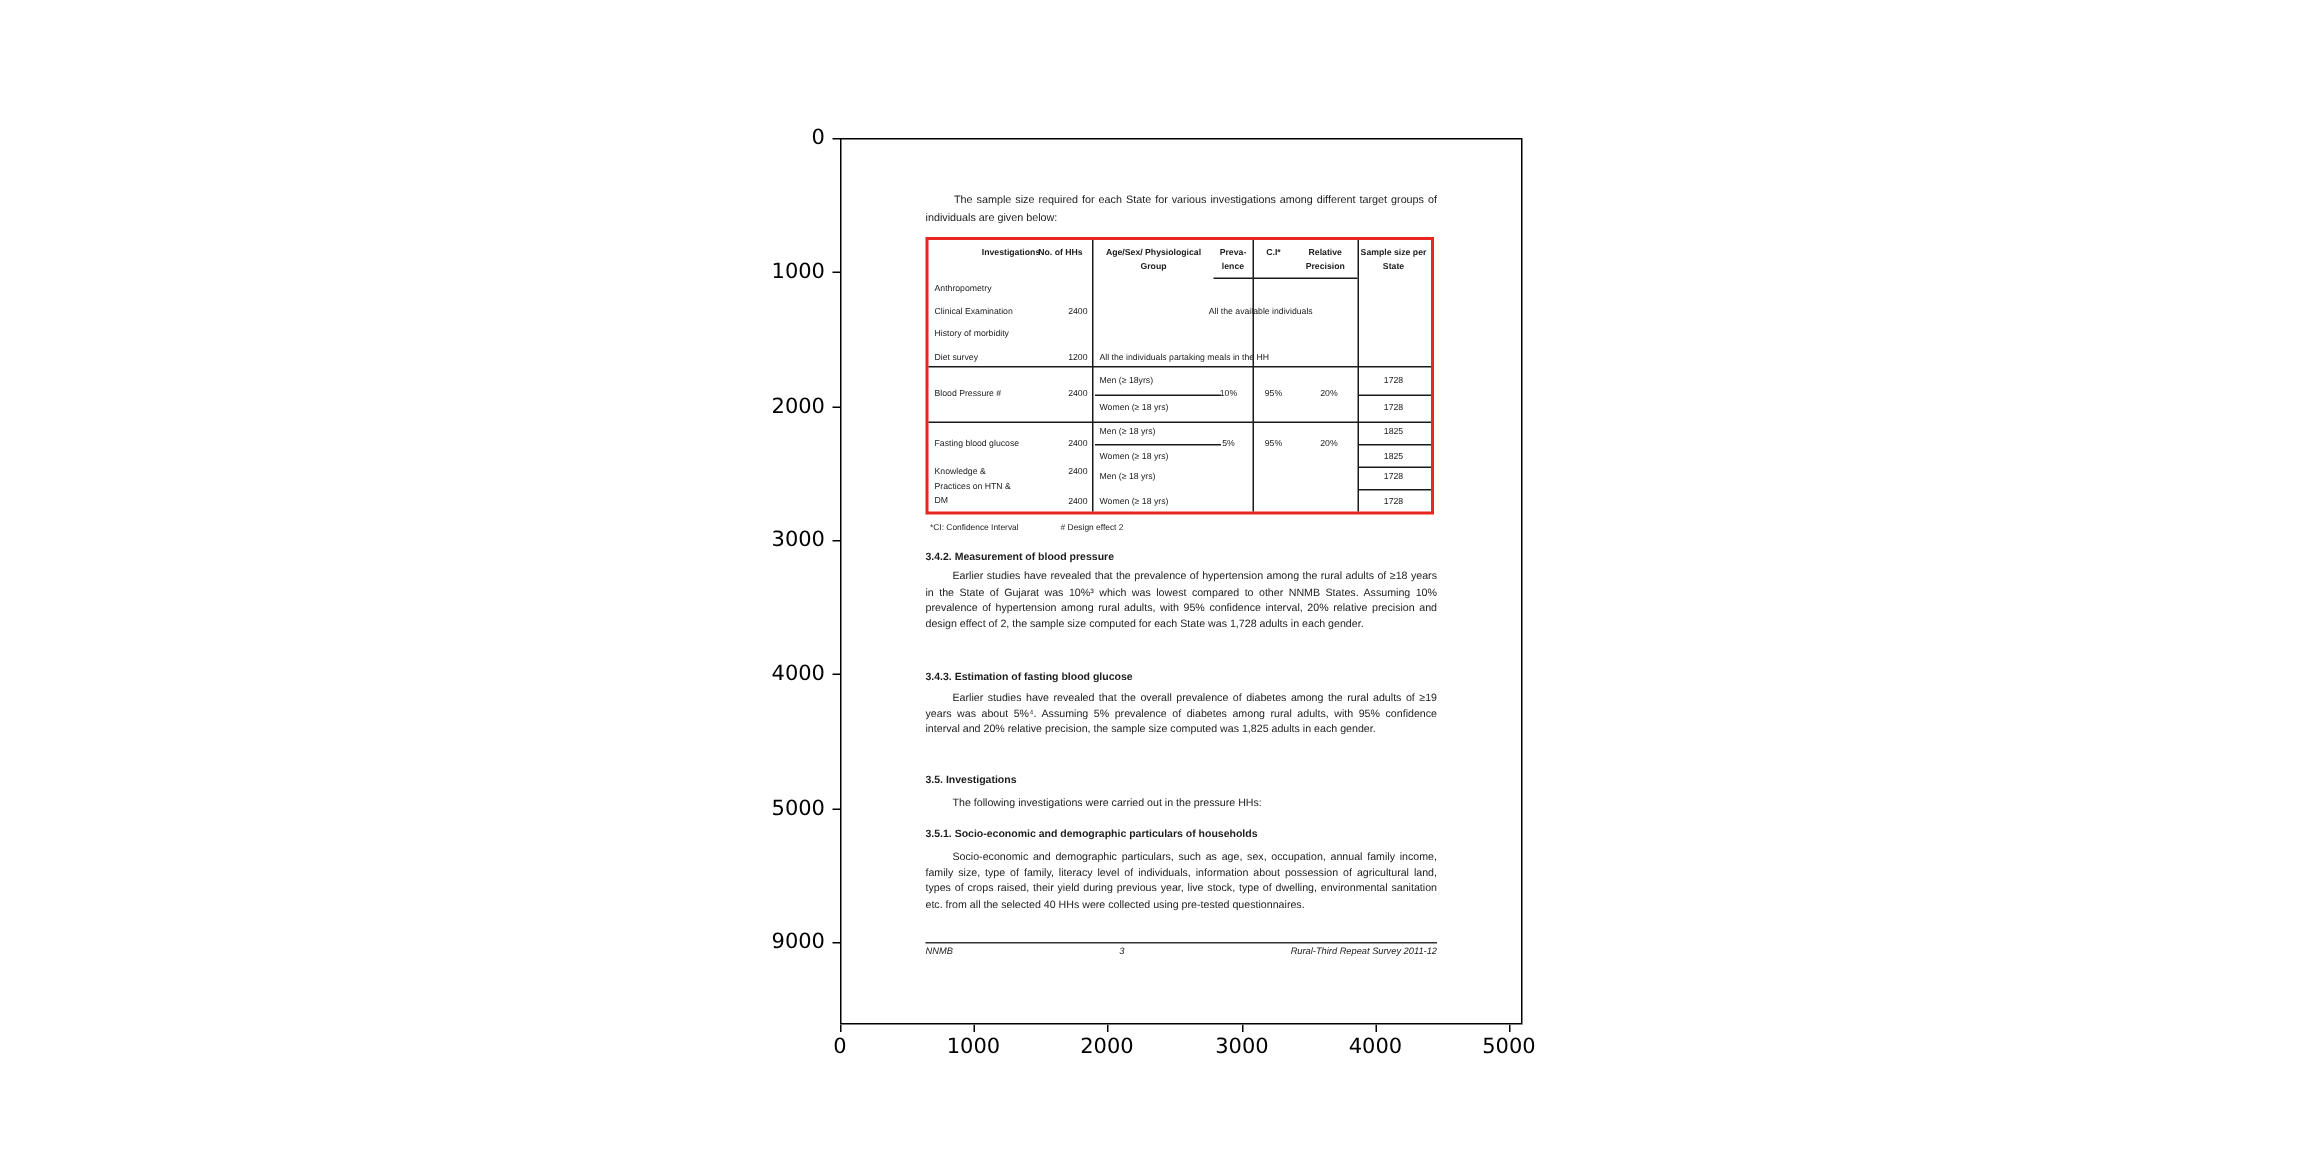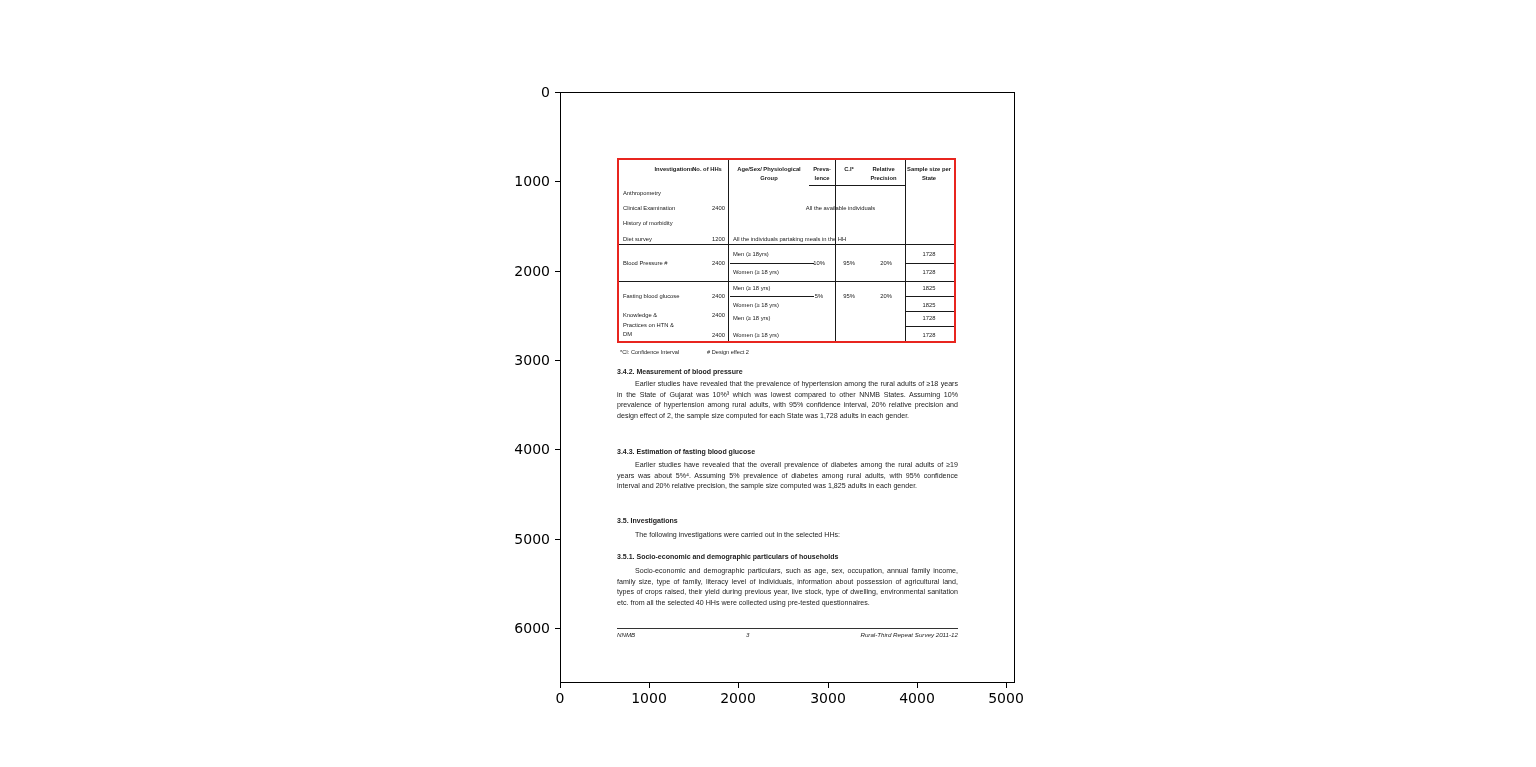--- a/index.html
+++ b/index.html
@@ -50,39 +50,40 @@
   <div class="ytick-line" style="top:360px"></div>
   <div class="ytick-line" style="top:449px"></div>
   <div class="ytick-line" style="top:539px"></div>
   <div class="ytick-line" style="top:628px"></div>
   <div class="ytick-label" style="top:83px">0</div>
   <div class="ytick-label" style="top:172px">1000</div>
   <div class="ytick-label" style="top:262px">2000</div>
   <div class="ytick-label" style="top:351px">3000</div>
   <div class="ytick-label" style="top:440px">4000</div>
   <div class="ytick-label" style="top:530px">5000</div>
-  <div class="ytick-label" style="top:619px">6000</div>
+  <div class="ytick-label" style="top:619px">9000</div>
 
   <div class="xtick-line" style="left:560px"></div>
   <div class="xtick-line" style="left:649px"></div>
   <div class="xtick-line" style="left:738px"></div>
   <div class="xtick-line" style="left:828px"></div>
   <div class="xtick-line" style="left:917px"></div>
   <div class="xtick-line" style="left:1006px"></div>
   <div class="xtick-label" style="left:530px">0</div>
   <div class="xtick-label" style="left:619px">1000</div>
   <div class="xtick-label" style="left:708px">2000</div>
   <div class="xtick-label" style="left:798px">3000</div>
   <div class="xtick-label" style="left:887px">4000</div>
   <div class="xtick-label" style="left:976px">5000</div>
 
   <div class="axes-frame"></div>
 
   <div class="doc">
 
+    <div class="intro">The sample size required for each State for various investigations among different target groups of individuals are given below:</div>
 
     <div class="nnmb-table">
 
       <div class="vline" style="left:109px"></div>
       <div class="vline" style="left:216px"></div>
       <div class="vline" style="left:286px"></div>
       <div class="hline" style="top:84px;left:0;right:0"></div>
       <div class="hline" style="top:121px;left:0;right:0"></div>
       <div class="hline" style="top:25px;left:190px;width:96px"></div>
       <div class="hline" style="top:103px;left:111px;width:84px"></div>
@@ -143,21 +144,21 @@
       <span># Design effect 2</span>
     </div>
 
     <div class="sec-heading" style="top:276px">3.4.2. Measurement of blood pressure</div>
     <div class="sec-body" style="top:287px">Earlier studies have revealed that the prevalence of hypertension among the rural adults of ≥18 years in the State of Gujarat was 10%³ which was lowest compared to other NNMB States. Assuming 10% prevalence of hypertension among rural adults, with 95% confidence interval, 20% relative precision and design effect of 2, the sample size computed for each State was 1,728 adults in each gender.</div>
 
     <div class="sec-heading" style="top:356px">3.4.3. Estimation of fasting blood glucose</div>
     <div class="sec-body" style="top:368px">Earlier studies have revealed that the overall prevalence of diabetes among the rural adults of ≥19 years was about 5%⁴. Assuming 5% prevalence of diabetes among rural adults, with 95% confidence interval and 20% relative precision, the sample size computed was 1,825 adults in each gender.</div>
 
     <div class="sec-heading" style="top:425px">3.5. Investigations</div>
-    <div class="sec-body" style="top:438px">The following investigations were carried out in the selected HHs:</div>
+    <div class="sec-body" style="top:438px">The following investigations were carried out in the pressure HHs:</div>
 
     <div class="sec-heading" style="top:461px">3.5.1. Socio-economic and demographic particulars of households</div>
     <div class="sec-body" style="top:474px">Socio-economic and demographic particulars, such as age, sex, occupation, annual family income, family size, type of family, literacy level of individuals, information about possession of agricultural land, types of crops raised, their yield during previous year, live stock, type of dwelling, environmental sanitation etc. from all the selected 40 HHs were collected using pre-tested questionnaires.</div>
 
     <div class="footer-rule" style="top:536px"></div>
     <div class="page-footer" style="top:539px">
       <span>NNMB</span>
       <span>3</span>
       <span>Rural-Third Repeat Survey 2011-12</span>
     </div>

